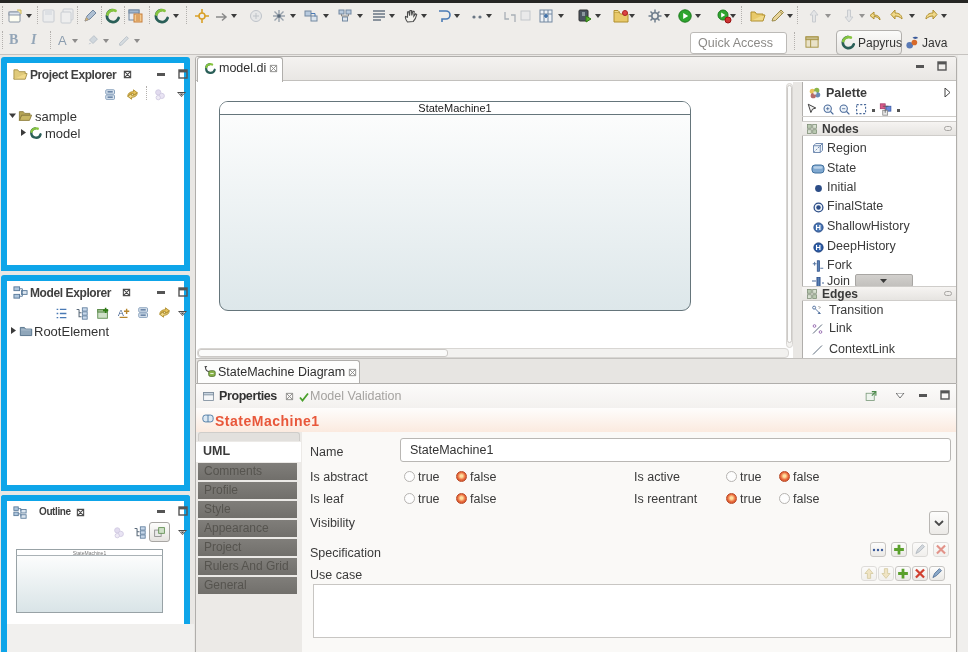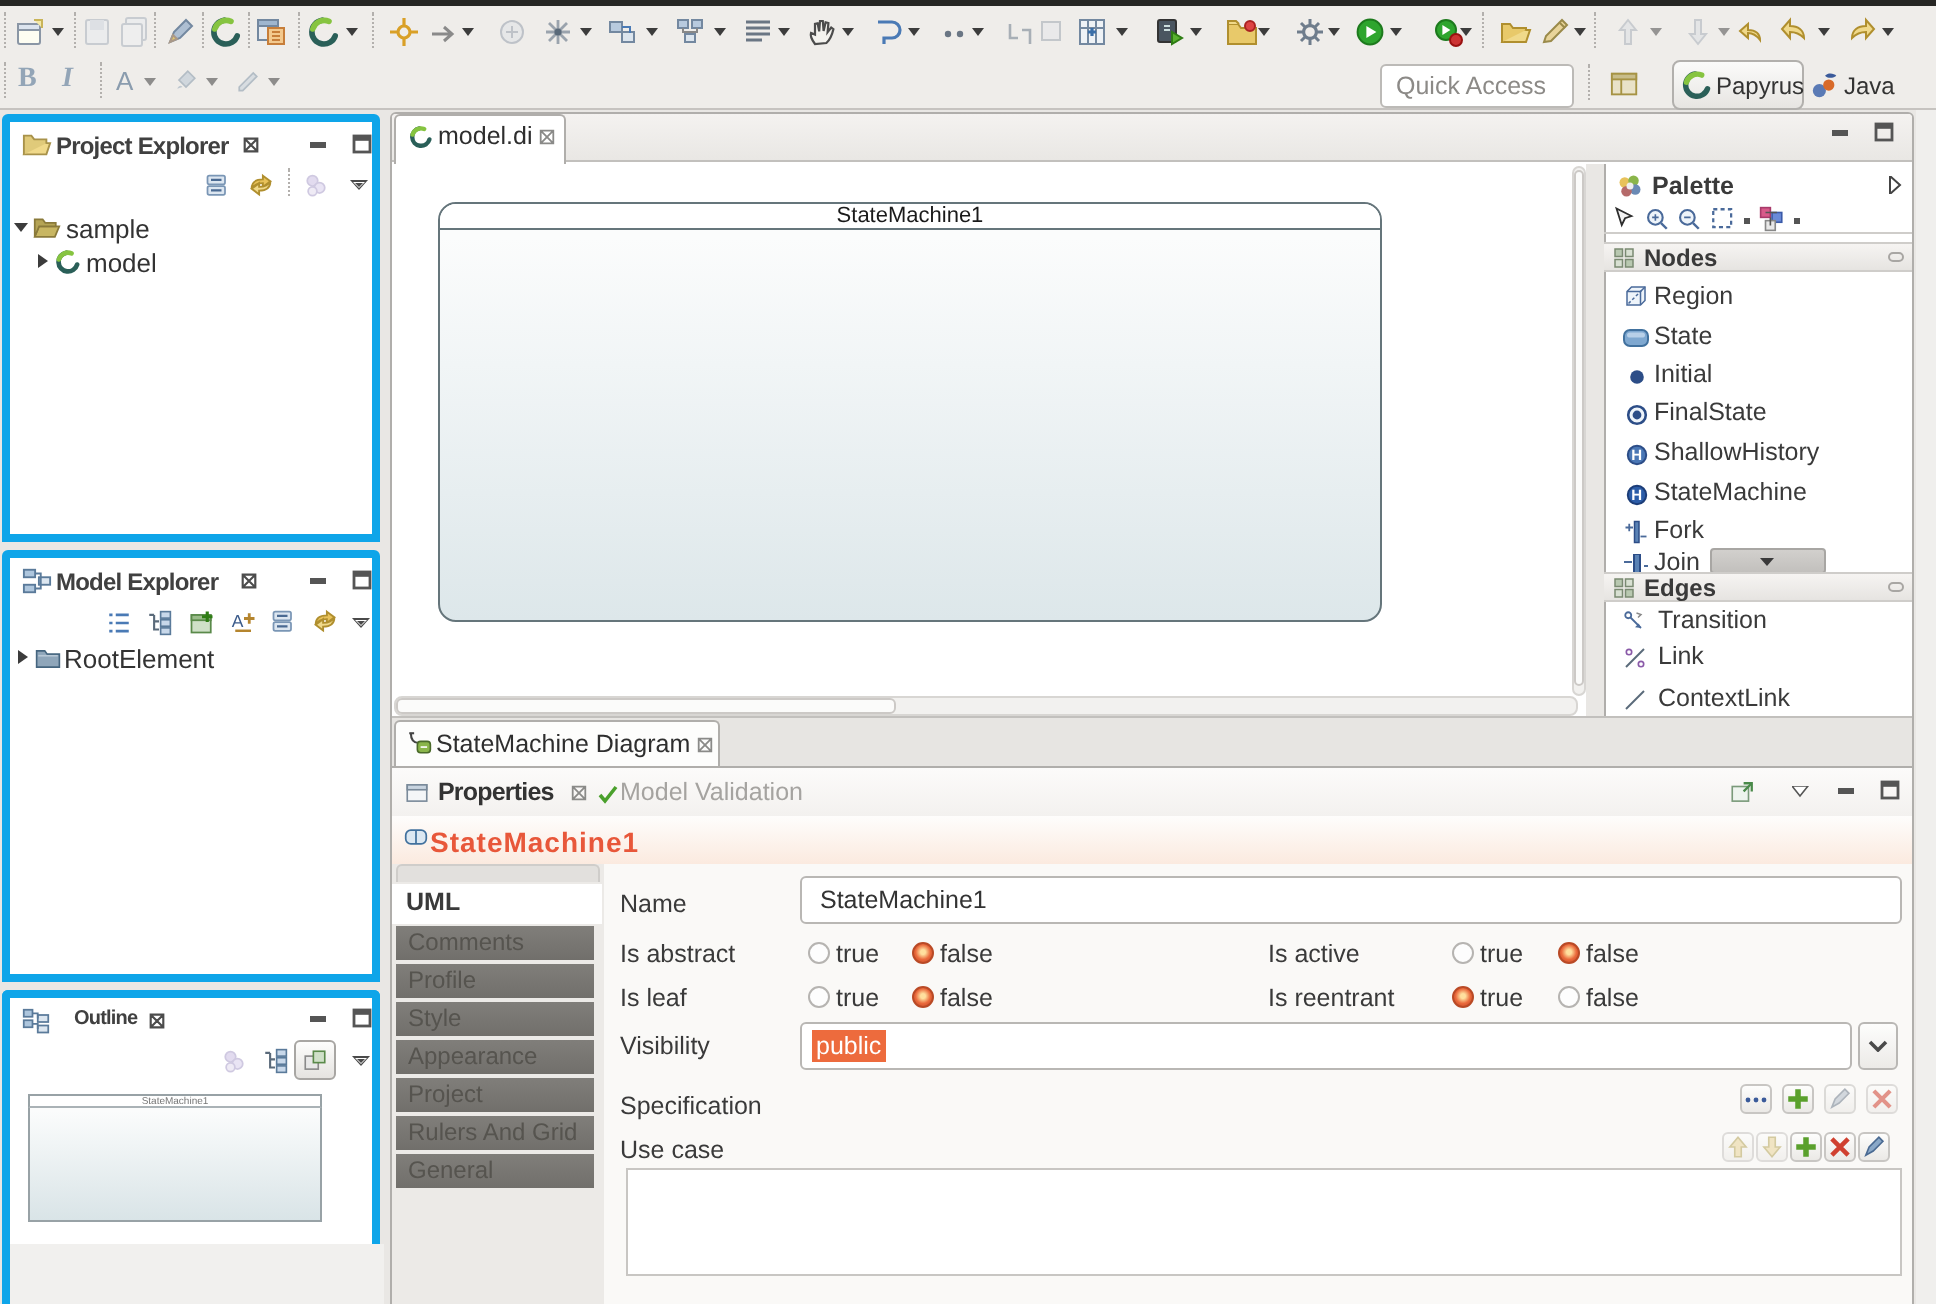--- a/index.html
+++ b/index.html
@@ -1,18 +1,18 @@
 <!DOCTYPE html>
 <html><head><meta charset="utf-8">
 <style>
 *{margin:0;padding:0;box-sizing:border-box}
 html,body{width:968px;height:652px;overflow:hidden}
 body{font-family:"Liberation Sans",sans-serif;-webkit-font-smoothing:antialiased;background:#e9e7e4;position:relative;font-size:12px;color:#3a3a3a}
 .abs{position:absolute}
-.view{position:absolute;background:#fff;border:4px solid #0ea5e9;border-radius:3px 3px 0 0}
+.view{position:absolute;background:#fff;border:6px solid #0ea5e9;border-radius:3px 3px 0 0}
 .vtitle{font-weight:bold;font-size:12px;color:#404040;letter-spacing:-0.4px}
 .dd{width:0;height:0;border-left:3.5px solid transparent;border-right:3.5px solid transparent;border-top:4px solid #3c3c3c;display:inline-block}
 .sepv{position:absolute;width:0;height:18px;border-left:1px dotted #b3b0ad}
 .tbtn{position:absolute;width:16px;height:16px}
 svg{display:block}
 .pitem{position:absolute;left:812px;font-size:12.5px;color:#3a3a3a;white-space:nowrap}
 .phead{position:absolute;left:801px;width:156px;height:15px;background:linear-gradient(#f6f4f2,#e6e4e1);border-top:1px solid #cfcdca;border-bottom:1px solid #cfcdca;font-size:12px;font-weight:bold;color:#3a3a3a}
 .darktab{position:absolute;left:197px;width:99px;height:17px;background:linear-gradient(#807e7a,#716f6b);color:#56544f;font-size:12px;padding:1px 0 0 6px;overflow:hidden;white-space:nowrap}
 .flabel{position:absolute;font-size:12.5px;color:#3a3a3a;white-space:nowrap}
 .inp{position:absolute;background:#fff;border:1px solid #b9b7b4;border-radius:3px}
@@ -665,21 +665,21 @@
           <text x="2.6" y="8.2" font-size="7.5" font-weight="bold" fill="#fff" font-family="Liberation Sans">H</text>
         </svg>
       </div>
 <div class="pitem" style="left:631px;top:162px">ShallowHistory</div>
 <div class="abs" style="left:617px;top:185px">
         <svg width="11" height="11">
           <circle cx="5.5" cy="5.5" r="4.6" fill="#2c5da8" stroke="#1c3d78"></circle>
           <text x="2.6" y="8.2" font-size="7.5" font-weight="bold" fill="#fff" font-family="Liberation Sans">H</text>
         </svg>
       </div>
-<div class="pitem" style="left:631px;top:182px">StateMachine</div>
+<div class="pitem" style="left:631px;top:182px">DeepHistory</div>
 <div class="abs" style="left:616px;top:203px">
         <svg width="12" height="12" viewBox="0 0 16 16">
           <rect x="7" y="1" width="3" height="14" fill="#5a82b5" stroke="#2c4d87"></rect>
           <path d="M1 5h5M3.5 2.5v5" stroke="#4a6a9a" stroke-width="1.2"></path>
           <path d="M11 11h4" stroke="#4a6a9a" stroke-width="1.2"></path>
         </svg>
       </div>
 <div class="pitem" style="left:631px;top:201px">Fork</div>
 <div class="abs" style="left:616px;top:220px">
         <svg width="12" height="10" viewBox="0 0 12 10">
@@ -832,21 +832,20 @@
 <div class="radio" style="left:208px;top:109px"></div>
     <div class="flabel" style="left:222px;top:108px">true</div>
 <div class="radio on" style="left:260px;top:109px"></div>
     <div class="flabel" style="left:274px;top:108px">false</div>
 <div class="flabel" style="left:438px;top:108px">Is reentrant</div>
 <div class="radio on" style="left:530px;top:109px"></div>
     <div class="flabel" style="left:544px;top:108px">true</div>
 <div class="radio" style="left:583px;top:109px"></div>
     <div class="flabel" style="left:597px;top:108px">false</div>
 <div class="flabel" style="left:114px;top:132px">Visibility</div>
-<div class="inp" style="left:204px;top:127px;width:526px;height:24px;line-height:22px;padding-left:5px;font-size:12.5px"><span style="background:#ed6b3d;color:#fff;padding:1px 2px">public</span></div>
 <div class="abs" style="left:733px;top:127px;width:20px;height:24px;background:linear-gradient(#fdfdfc,#eceae7);border:1px solid #b9b7b4;border-radius:3px"></div>
 <div class="abs" style="left:738px;top:136px">
       <svg width="10" height="6">
         <path d="M1 1l4 4 4-4" fill="none" stroke="#4a4a4a" stroke-width="1.8"></path>
       </svg>
     </div>
 <div class="flabel" style="left:114px;top:162px">Specification</div>
 <div class="sbtn" style="left:674px;top:158px">
       <svg width="14" height="13" viewBox="0 0 14 13">
         <circle cx="3" cy="7" r="1.2" fill="#3a5a9a"></circle>

